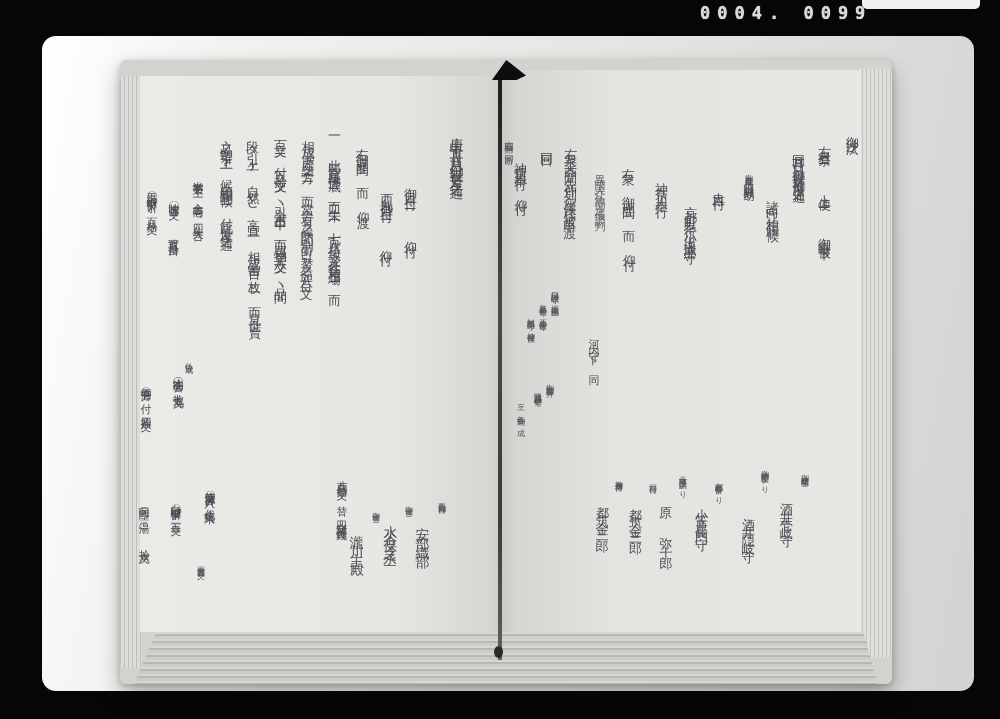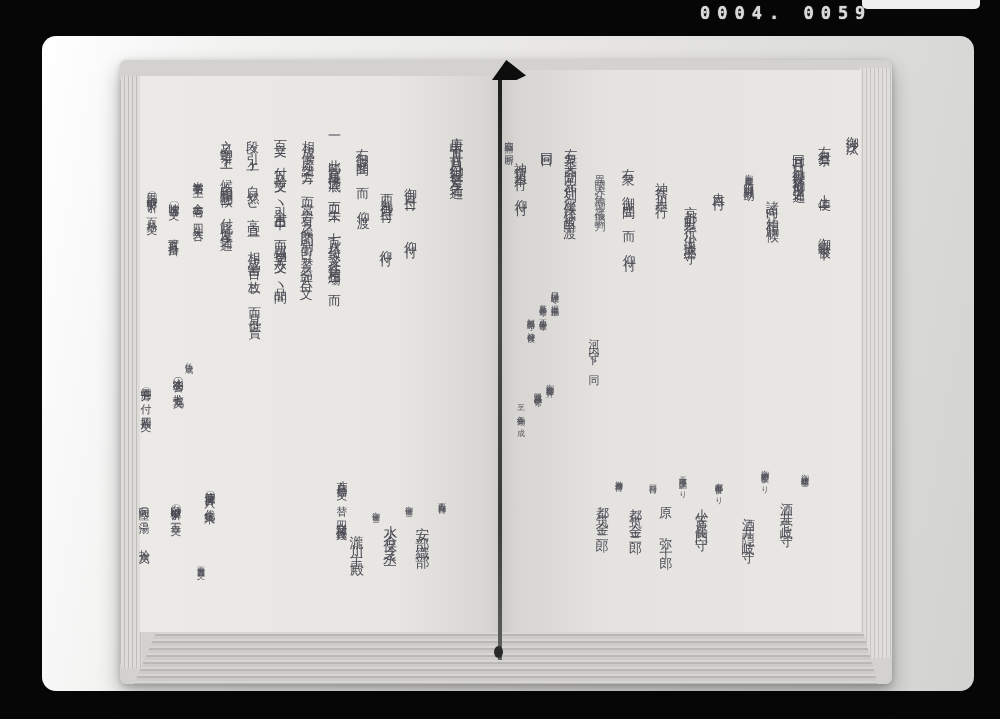--- a/index.html
+++ b/index.html
@@ -42,21 +42,21 @@
   .md{font-size:11px;letter-spacing:2px;}
   .sm{font-size:8px;letter-spacing:1px;color:#55555e;}
   .faint{opacity:.85;}
   .r1{transform:rotate(.8deg);} .r2{transform:rotate(-.8deg);}
 </style>
 </head>
 <body>
 
 <div id="stage">
 
-  <div class="counter">0004. 0059</div>
+  <div class="counter">0004. 0099</div>
   <div class="corner-tab"></div>
 
   <div class="backing"></div>
 
   <div class="book">
     <div class="edge-left"></div>
     <div class="edge-right"></div>
     <div class="edge-bottom"></div>
     <div class="page-left"></div>
     <div class="page-right"></div>

